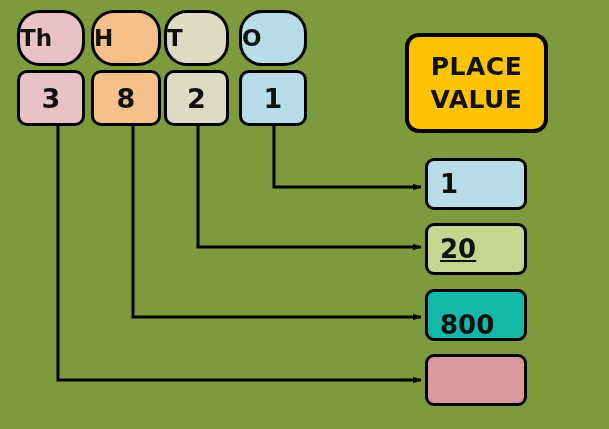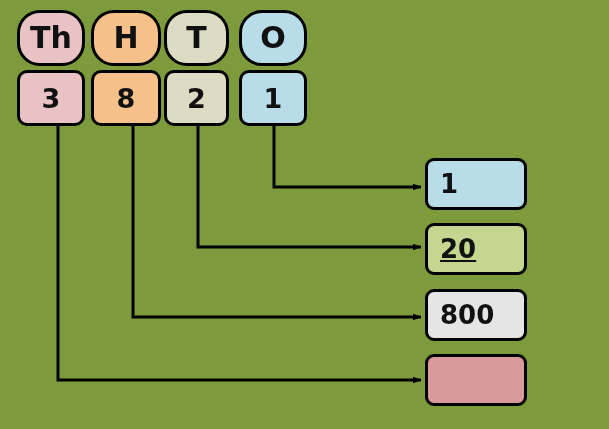--- a/index.html
+++ b/index.html
@@ -25,22 +25,21 @@
     align-items: center;
     font-weight: bold;
     color: #111111;
     line-height: 1;
   }
   
   .hdr {
     width: 68px;
     height: 56px;
     top: 10px;
-    justify-content: center;
-    font-size: 30px;
+    font-size: 23px;
     border-radius: 23px;
   }
   
   .digit {
     width: 68px;
     height: 56px;
     top: 70px;
     justify-content: center;
     font-size: 27px;
   }
@@ -135,27 +134,31 @@
   <div class="box digit col1" style="background:#f5c08a;">
     <span>8</span>
   </div>
   <div class="box digit col2" style="background:#dcdcc4;">
     <span>2</span>
   </div>
   <div class="box digit col3" style="background:#b8dce8;">
     <span>1</span>
   </div>
 
+  <div class="box" id="place-value-box" style="background:#fdc300;">
+    <span>PLACE</span>
+    <span>VALUE</span>
+  </div>
 
   <div class="box result r0" style="background:#b8dce8;">
     <span>1</span>
   </div>
   <div class="box result r1" style="background:#c4d690;">
     <span>20</span>
   </div>
-  <div class="box result r2" style="background:#e5e5e5;">
+  <div class="box result r2" style="background:#14b8a6;align-items:flex-end;">
     <span>800</span>
   </div>
   <div class="box result r3" style="background:#d99a9e;">
     <span></span>
   </div>
 
 </div>
 
 </body></html>

